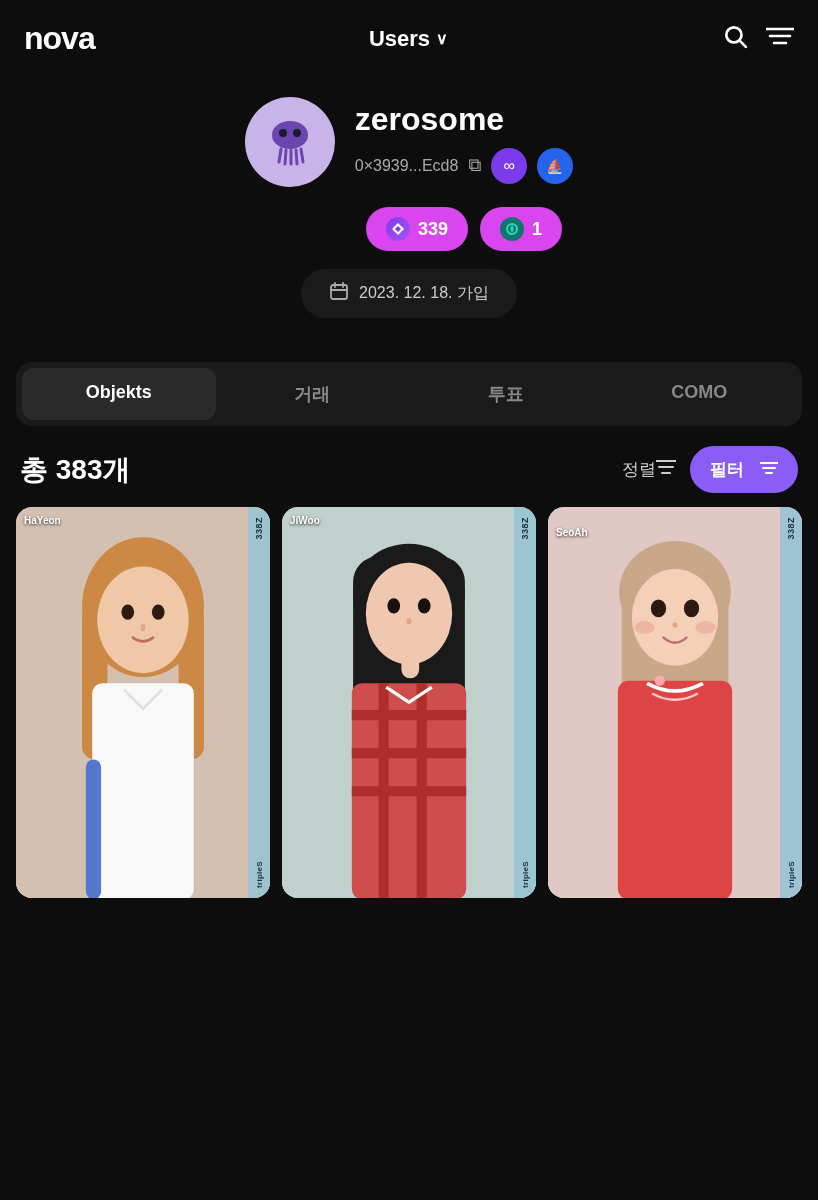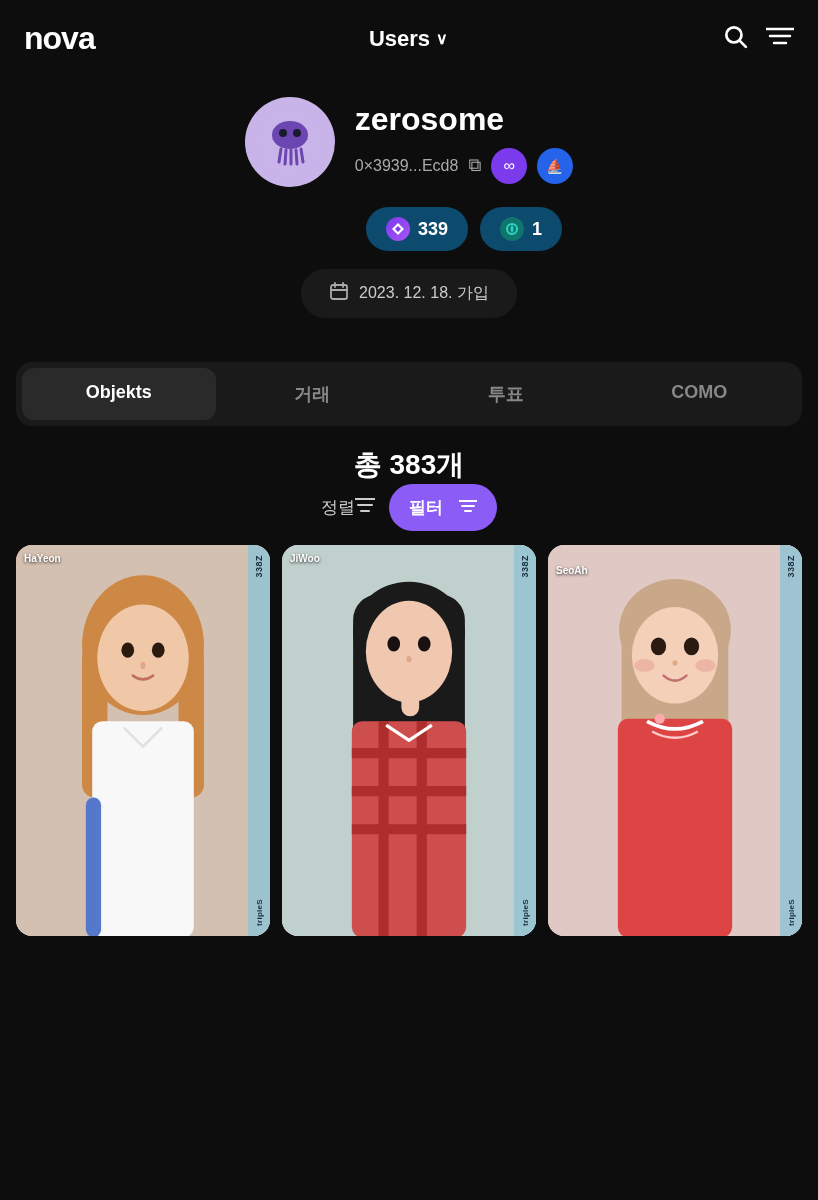--- a/index.html
+++ b/index.html
@@ -149,21 +149,21 @@
       align-items: center;
       gap: 8px;
       padding: 10px 20px;
       border-radius: 50px;
       background: #1a1a2e;
       font-size: 18px;
       font-weight: 600;
     }
 
     .stat-pill.dark-pill {
-      background: #0c4a6e;
+      background: #d946ef;
     }
 
     .stat-icon-purple {
       width: 24px;
       height: 24px;
       border-radius: 50%;
       background: linear-gradient(135deg, #7c3aed, #a855f7);
       display: flex;
       align-items: center;
       justify-content: center;
@@ -226,21 +226,20 @@
       background: #2a2a2a;
       color: #ffffff;
     }
 
     
     .list-header {
       display: flex;
       align-items: center;
       justify-content: space-between;
       padding: 20px 20px 14px;
-      flex-direction: column;
     }
 
     .total-count {
       font-size: 28px;
       font-weight: 700;
       color: #ffffff;
     }
 
     .controls-right {
       display: flex;

